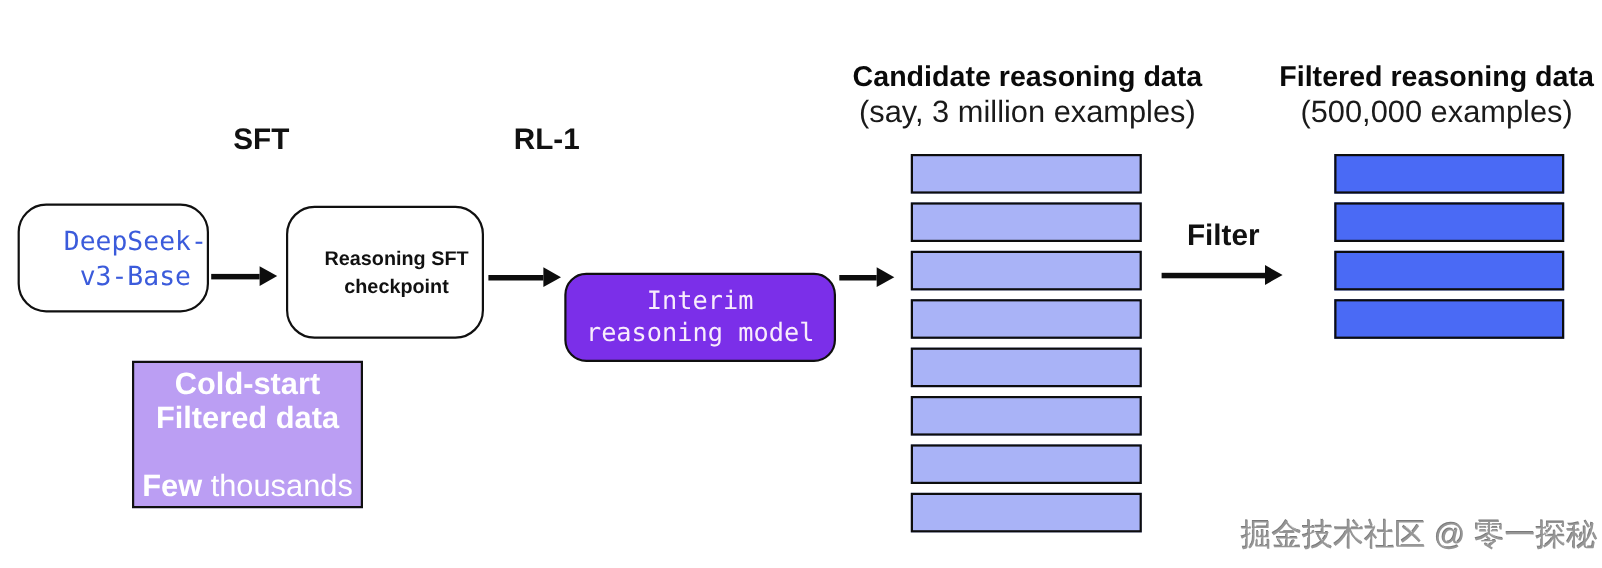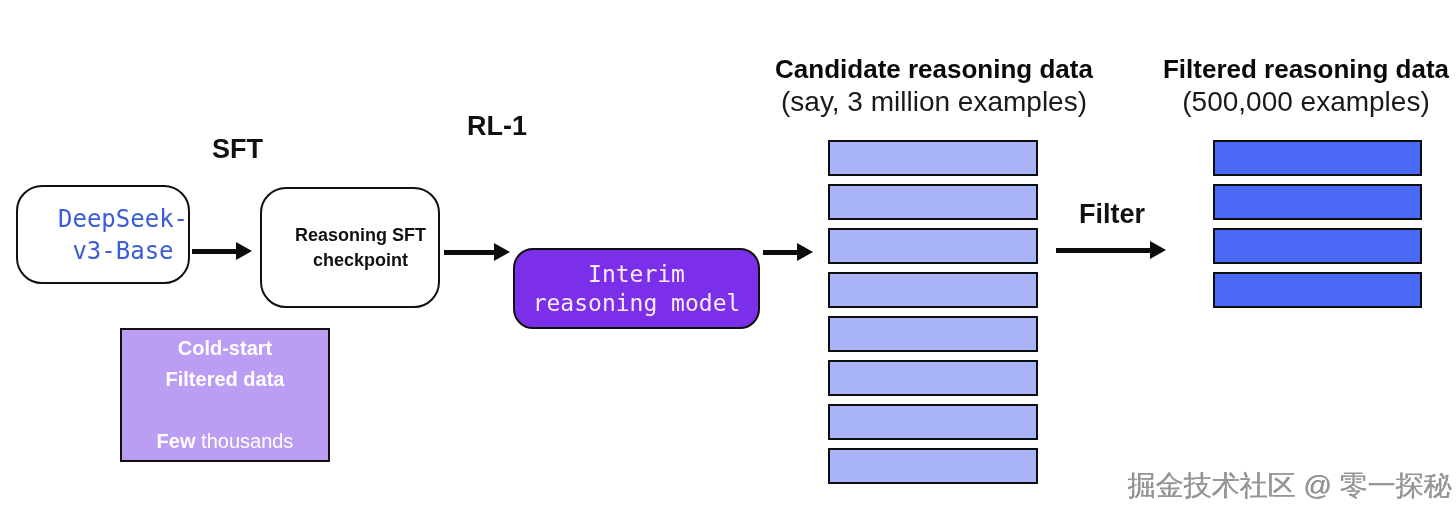--- a/index.html
+++ b/index.html
@@ -42,32 +42,32 @@
     border-radius: 20px;
     font-family: "DejaVu Sans Mono", monospace;
     font-size: 23px; line-height: 29px;
     color: #f8ecfc;
     margin-top: 36px;
   }
   #box-cold-start {
     left: 120px; top: 328px; width: 210px; height: 134px;
     border: 2.5px solid #101010;
     color: #ffffff;
-    font-size: 20px; line-height: 31px; font-weight: bold;
+    font-size: 28px; line-height: 31px; font-weight: bold;
     flex-direction: column;
   }
   #box-cold-start .cold-line3-regular { font-weight: normal; }
   .edge-label {
     position: absolute;
     font-weight: bold;
     font-size: 27px;
     color: #111111;
     white-space: nowrap;
   }
-  #label-sft   { left: 212px;  top: 111px; margin-top: 23px; }
+  #label-sft   { left: 212px;  top: 111px; }
   #label-rl1   { left: 452px;  top: 111px; margin-left: 15px; }
   #label-filter{ left: 1079px; top: 199px; }
   .arrow {
     position: absolute;
     display: flex;
     align-items: center;
     height: 18px;
   }
   .arrow .shaft { flex: 1; height: 5px; background: #0d0d0d; }
   .arrow .head {

